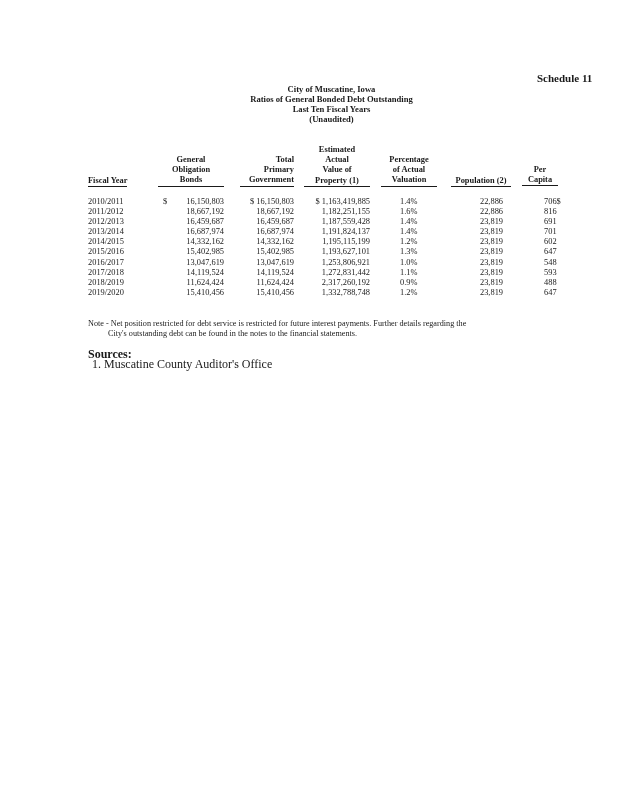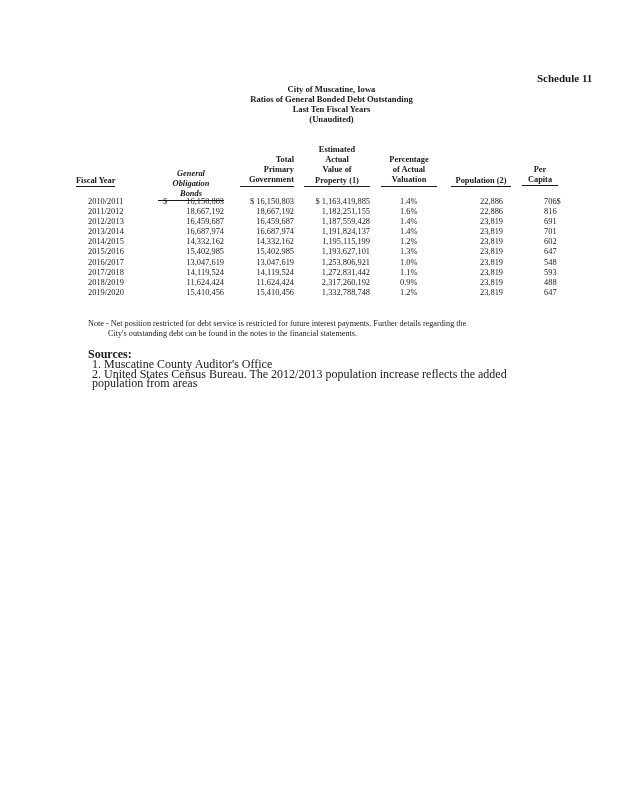--- a/index.html
+++ b/index.html
@@ -24,24 +24,24 @@
 
 <div class="schedule">Schedule 11</div>
 
 <div class="title-block">
   <div>City of Muscatine, Iowa</div>
   <div>Ratios of General Bonded Debt Outstanding</div>
   <div>Last Ten Fiscal Years</div>
   <div>(Unaudited)</div>
 </div>
 
-<div class="hdr" style="left:76px; top:176px; text-align:left;">
+<div class="hdr" style="left:88px; top:176px; text-align:left;">
   <span class="u">Fiscal Year</span>
 </div>
-<div class="hdr" style="left:158px; top:169px; width:66px;font-style:italic;">
+<div class="hdr" style="left:158px; top:155px; width:66px;">
   <span style="display:block">General</span>
   <span style="display:block">Obligation</span>
   <span class="u">Bonds</span>
 </div>
 <div class="hdr" style="left:240px; top:155px; width:54px;text-align:right;">
   <span style="display:block">Total</span>
   <span style="display:block">Primary</span>
   <span class="u">Government</span>
 </div>
 <div class="hdr" style="left:304px; top:145px; width:66px;">
@@ -153,15 +153,14 @@
 
 <div class="note">
   <span>Note - Net position restricted for debt service is restricted for future interest payments. Further details regarding the</span>
   <span class="indent">City's outstanding debt can be found in the notes to the financial statements.</span>
 </div>
 
 <div class="sources">
   <div class="st">Sources:</div>
   <div class="li">1.  Muscatine County Auditor's Office</div>
   <div class="li">
-    <span>2.  United States Census Bureau.  The 2012/2013 population increase reflects the added population from areas</span>
   </div>
 </div>
 
 </body></html>

